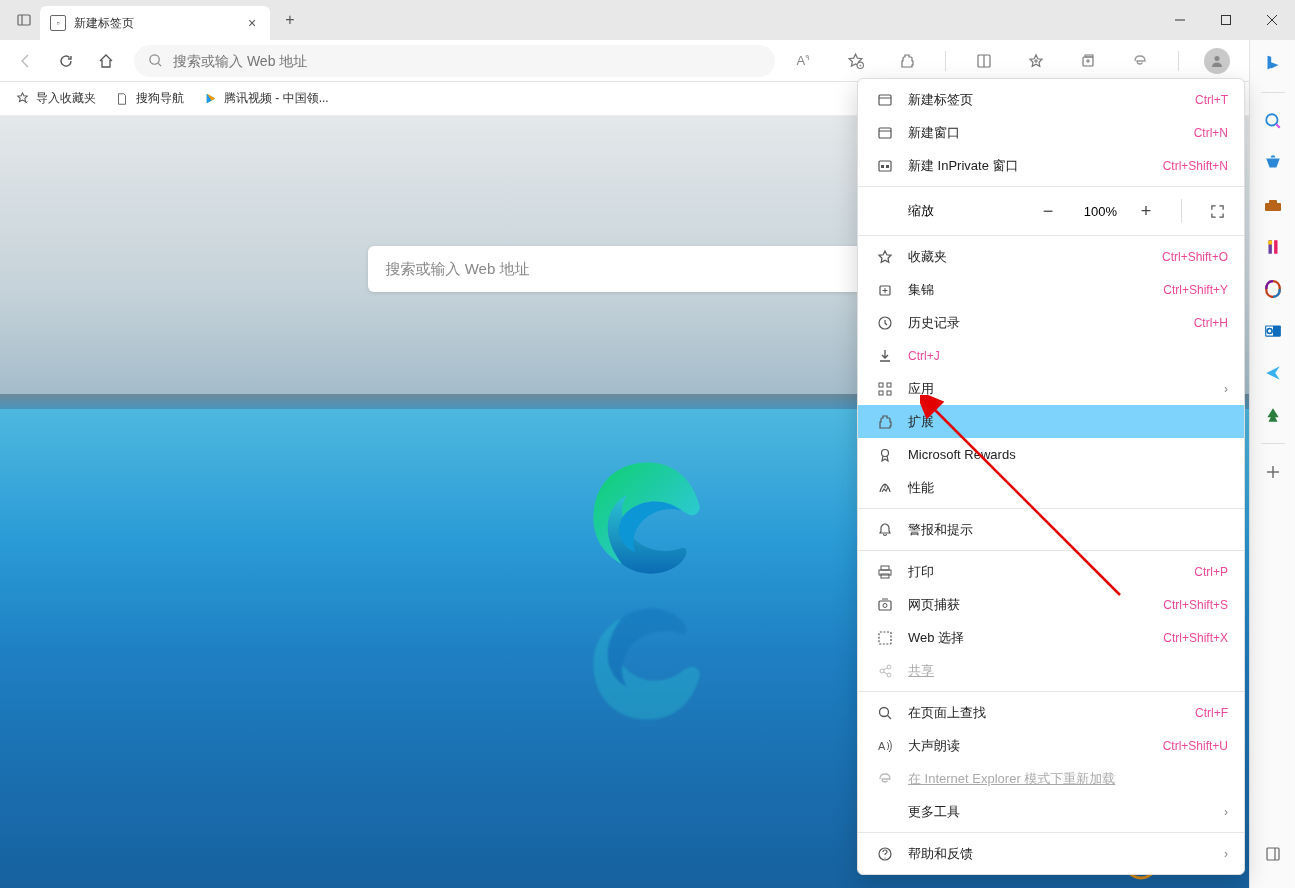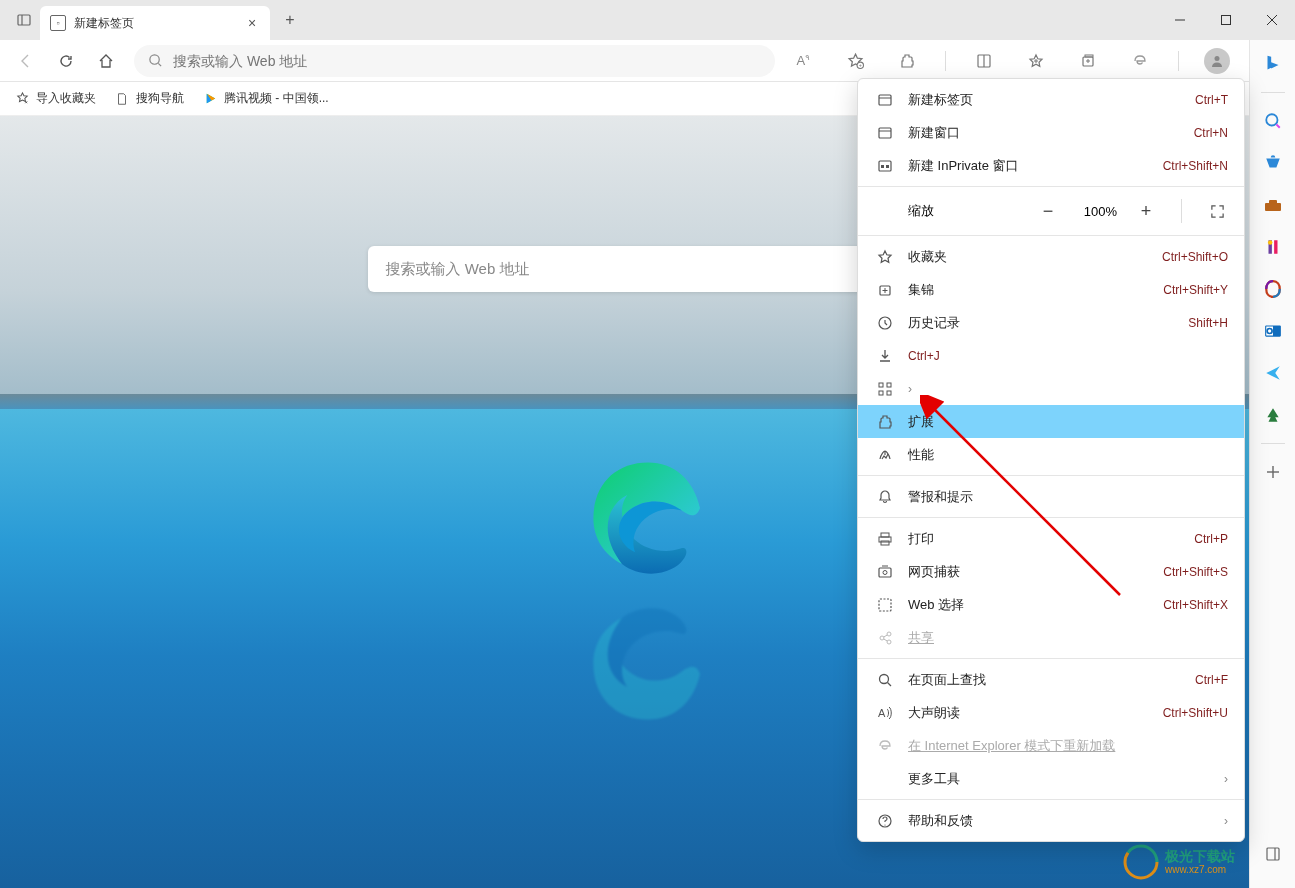--- a/index.html
+++ b/index.html
@@ -48,21 +48,21 @@
 .side-bottom { margin-top:auto; margin-bottom:20px; }
 
 
 .menu { position:absolute; top:78px; right:50px; width:388px; background:#fff; border:1px solid #ddd; border-radius:6px; box-shadow:0 8px 24px rgba(0,0,0,0.18); padding:4px 0; z-index:100; }
 .menu-item { height:33px; display:flex; align-items:center; padding:0 16px 0 18px; font-size:13px; color:#222; gap:14px; }
 .menu-item:hover, .menu-item.hover { background:#7dd3fc; }
 .menu-item.disabled { color:#aaa;text-decoration:underline; }
 .menu-icon { width:18px; height:18px; display:flex; align-items:center; justify-content:center; color:#555; flex-shrink:0; }
 .menu-item.disabled .menu-icon { color:#bbb; }
 .menu-label { flex:1; }
-.menu-shortcut { font-size:12px; color:#7f1d1d; }
+.menu-shortcut { font-size:12px; color:#ec4899; }
 .menu-sep { height:1px; background:#e5e5e5; margin:4px 0; }
 .menu-chevron { color:#888; font-size:12px; }
 .zoom-row { height:40px; display:flex; align-items:center; padding:0 16px 0 50px; font-size:13px; }
 .zoom-label { flex:1; }
 .zoom-ctrl { display:flex; align-items:center; gap:18px; }
 .zoom-btn { width:22px; height:22px; display:flex; align-items:center; justify-content:center; font-size:18px; color:#444; }
 .zoom-val { font-size:13px; min-width:40px; text-align:right; }
 .zoom-sep { width:1px; height:24px; background:#ddd; margin:0 6px; }
 .fullscreen-btn { width:22px; height:22px; display:flex; align-items:center; justify-content:center; }
 
@@ -405,49 +405,60 @@
       <span class="menu-shortcut">Ctrl+Shift+Y</span>
       </div>
     <div class="menu-item">
       <span class="menu-icon">
         <svg width="16" height="16" viewBox="0 0 16 16">
           <circle cx="8" cy="8" r="6" fill="none" stroke="currentColor" stroke-width="1.2"></circle>
           <path d="M8 5v3l2 2" fill="none" stroke="currentColor" stroke-width="1.2"></path>
         </svg>
       </span>
       <span class="menu-label">历史记录</span>
-      <span class="menu-shortcut">Shift+H</span>
+      <span class="menu-shortcut">Ctrl+H</span>
       </div>
     <div class="menu-item">
       <span class="menu-icon">
         <svg width="16" height="16" viewBox="0 0 16 16">
           <path d="M8 2v8m-3-3l3 3 3-3M3 13h10" fill="none" stroke="currentColor" stroke-width="1.3"></path>
         </svg>
       </span>
       <span class="menu-shortcut">Ctrl+J</span>
       </div>
     <div class="menu-item">
       <span class="menu-icon">
         <svg width="16" height="16" viewBox="0 0 16 16">
           <rect x="2" y="2" width="4" height="4" fill="none" stroke="currentColor"></rect>
           <rect x="10" y="2" width="4" height="4" fill="none" stroke="currentColor"></rect>
           <rect x="2" y="10" width="4" height="4" fill="none" stroke="currentColor"></rect>
           <rect x="10" y="10" width="4" height="4" fill="none" stroke="currentColor"></rect>
         </svg>
       </span>
+      <span class="menu-label">应用</span>
 
       <span class="menu-chevron">›</span>
     </div>
     <div class="menu-item hover">
       <span class="menu-icon">
         <svg width="16" height="16" viewBox="0 0 16 16">
           <path d="M6 2h4v2h2a1 1 0 0 1 1 1v3h1v4h-1v2H3V8h1V5a1 1 0 0 1 1-1h1z" fill="none" stroke="currentColor" stroke-width="1.2"></path>
         </svg>
       </span>
       <span class="menu-label">扩展</span>
+
+      </div>
+    <div class="menu-item">
+      <span class="menu-icon">
+        <svg width="16" height="16" viewBox="0 0 16 16">
+          <circle cx="8" cy="6" r="3.5" fill="none" stroke="currentColor" stroke-width="1.2"></circle>
+          <path d="M6 9l-1 5 3-2 3 2-1-5" fill="none" stroke="currentColor" stroke-width="1.2"></path>
+        </svg>
+      </span>
+      <span class="menu-label">Microsoft Rewards</span>
 
       </div>
     <div class="menu-item">
       <span class="menu-icon">
         <svg width="16" height="16" viewBox="0 0 16 16">
           <path d="M3 12c1-5 4-8 5-8s4 3 5 8M8 4v4" fill="none" stroke="currentColor" stroke-width="1.2"></path>
           <path d="M5 12l2-3 2 2 2-4" fill="none" stroke="currentColor" stroke-width="1.2"></path>
         </svg>
       </span>
       <span class="menu-label">性能</span>

